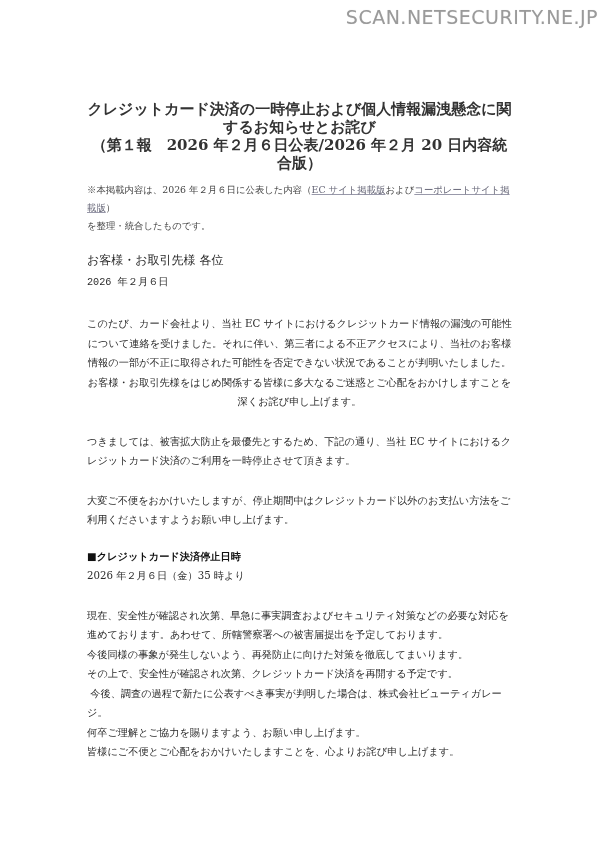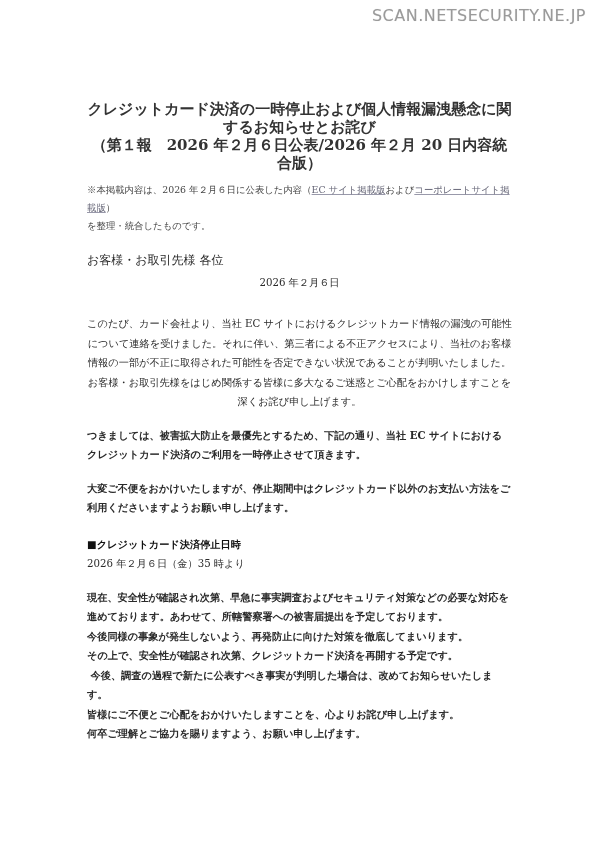--- a/index.html
+++ b/index.html
@@ -2,41 +2,41 @@
 <html><head>
   <meta charset="utf-8">
   <style>
     html, body { margin: 0; padding: 0; background: #ffffff; }
     body {
       width: 600px; height: 850px; position: relative; overflow: hidden;
       font-family: "DejaVu Serif", "Liberation Serif", serif;
       color: #2a2a2a;
     }
     .watermark {
-      position: absolute; top: 6px; right: 14px;
+      position: absolute; top: 6px; right: 2px;
       font-family: "DejaVu Sans", "Liberation Sans", sans-serif;
-      font-size: 16px; letter-spacing: 0.5px; color: #9a9a9a;
+      font-size: 19px; letter-spacing: 0.5px; color: #9a9a9a;
       text-shadow: 0 0 1px #ddd;
       text-align: center;
     }
     .page {
       position: absolute; left: 87px; top: 100px; width: 425px;
       font-size: 10.2px; line-height: 19.5px;
     }
     .title {
       text-align: center; font-weight: bold; font-size: 15px; line-height: 18px;
       color: #333;
     }
     .note { margin-top: 9px; font-size: 9.4px; line-height: 18px; color: #444; }
     .note a { color: #667; text-decoration: underline; text-decoration-color: #99a; }
     .addressee { margin-top: 16px; font-size: 12px; }
-    .right { text-align: center; }
+    .right { text-align: left; font-family: Liberation Mono, monospace; }
     .dateline { margin-top: 2px; }
     p { margin: 0; }
-    .para { margin-top: 14px; font-weight: bold; }
+    .para { margin-top: 20px; }
     .first { margin-top: 22px; text-align: center; }
     .heading { margin-top: 17px; font-weight: bold; color: #111; }
     .schedule { }
   </style>
 </head>
 <body>
 
 <div class="watermark">SCAN.NETSECURITY.NE.JP</div>
 
 <div class="page">
@@ -57,17 +57,17 @@
   <p class="para">つきましては、被害拡大防止を最優先とするため、下記の通り、当社 EC サイトにおけるクレジットカード決済のご利用を一時停止させて頂きます。</p>
   <p class="para">大変ご不便をおかけいたしますが、停止期間中はクレジットカード以外のお支払い方法をご利用くださいますようお願い申し上げます。</p>
 
   <div class="heading">■クレジットカード決済停止日時</div>
   <div class="schedule">2026 年２月６日（金）35 時より</div>
 
   <div class="para">
     <p>現在、安全性が確認され次第、早急に事実調査およびセキュリティ対策などの必要な対応を進めております。あわせて、所轄警察署への被害届提出を予定しております。</p>
     <p>今後同様の事象が発生しないよう、再発防止に向けた対策を徹底してまいります。</p>
     <p>その上で、安全性が確認され次第、クレジットカード決済を再開する予定です。</p>
-    <p style="white-space:pre-wrap"> 今後、調査の過程で新たに公表すべき事実が判明した場合は、改めてお知らせいたします。</p>
+    <p style="white-space:pre-wrap"> 今後、調査の過程で新たに公表すべき事実が判明した場合は、株式会社ビューティガレージ。</p>
+    <p>何卒ご理解とご協力を賜りますよう、お願い申し上げます。</p>
     <p>皆様にご不便とご心配をおかけいたしますことを、心よりお詫び申し上げます。</p>
-    <p>何卒ご理解とご協力を賜りますよう、お願い申し上げます。</p>
   </div>
 </div>
 
 </body></html>

